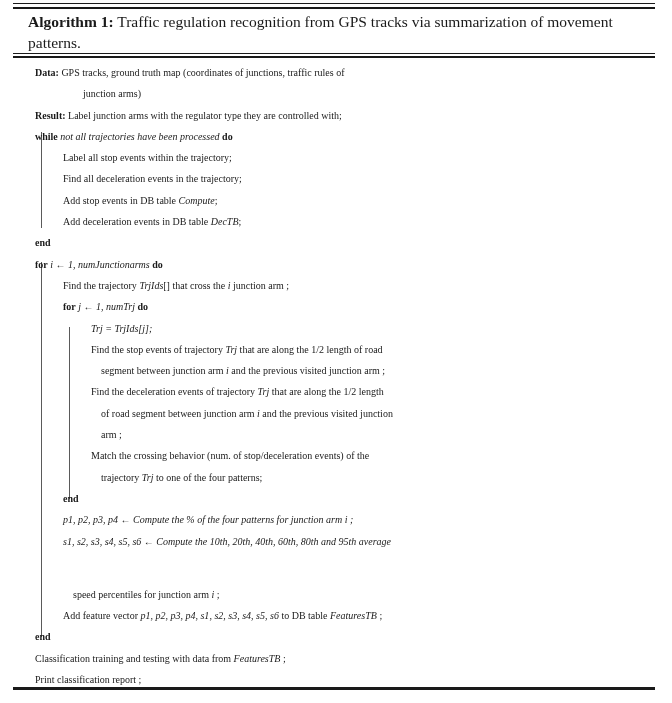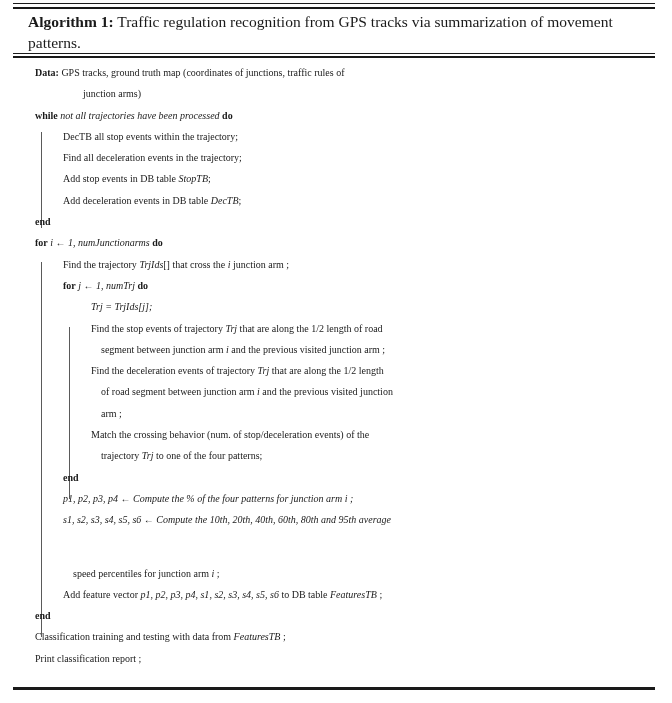--- a/index.html
+++ b/index.html
@@ -107,26 +107,27 @@
 
   <div class="vbar vbar-while"></div>
   <div class="vbar vbar-for-outer"></div>
   <div class="vbar vbar-for-inner"></div>
 
   <div class="body">
 
     <div class="line i0"><span class="kw">Data:</span><span> </span><span>GPS tracks, ground truth map (coordinates of junctions, traffic rules of</span></div>
     <div class="line contdata"><span>junction arms)</span></div>
 
+    <div class="line i0"><span class="kw">Result:</span><span> </span><span>Label junction arms with the regulator type they are controlled with;</span></div>
 
     <div class="line i1"><span class="kw">while</span><span> </span><span class="var">not all trajectories have been processed</span><span> </span><span class="kw">do</span></div>
 
-    <div class="line i2"><span>DecTB all stop events within the trajectory;</span></div>
+    <div class="line i2"><span>Label all stop events within the trajectory;</span></div>
     <div class="line i2"><span>Find all deceleration events in the trajectory;</span></div>
-    <div class="line i2"><span>Add stop events in DB table <i>StopTB</i>;</span></div>
+    <div class="line i2"><span>Add stop events in DB table <i>Compute</i>;</span></div>
     <div class="line i2"><span>Add deceleration events in DB table <i>DecTB</i>;</span></div>
 
     <div class="line i1"><span class="kw">end</span></div>
 
     <div class="line i1"><span class="kw">for</span><span> </span><span class="var">i</span><span> </span><span>←</span><span> </span><span class="var">1, numJunctionarms</span><span> </span><span class="kw">do</span></div>
 
     <div class="line i2"><span>Find the trajectory <i>TrjIds</i>[] that cross the <i>i</i> junction arm ;</span></div>
 
     <div class="line i2"><span class="kw">for</span><span> </span><span class="var">j</span><span> </span><span>←</span><span> </span><span class="var">1, numTrj</span><span> </span><span class="kw">do</span></div>
 

